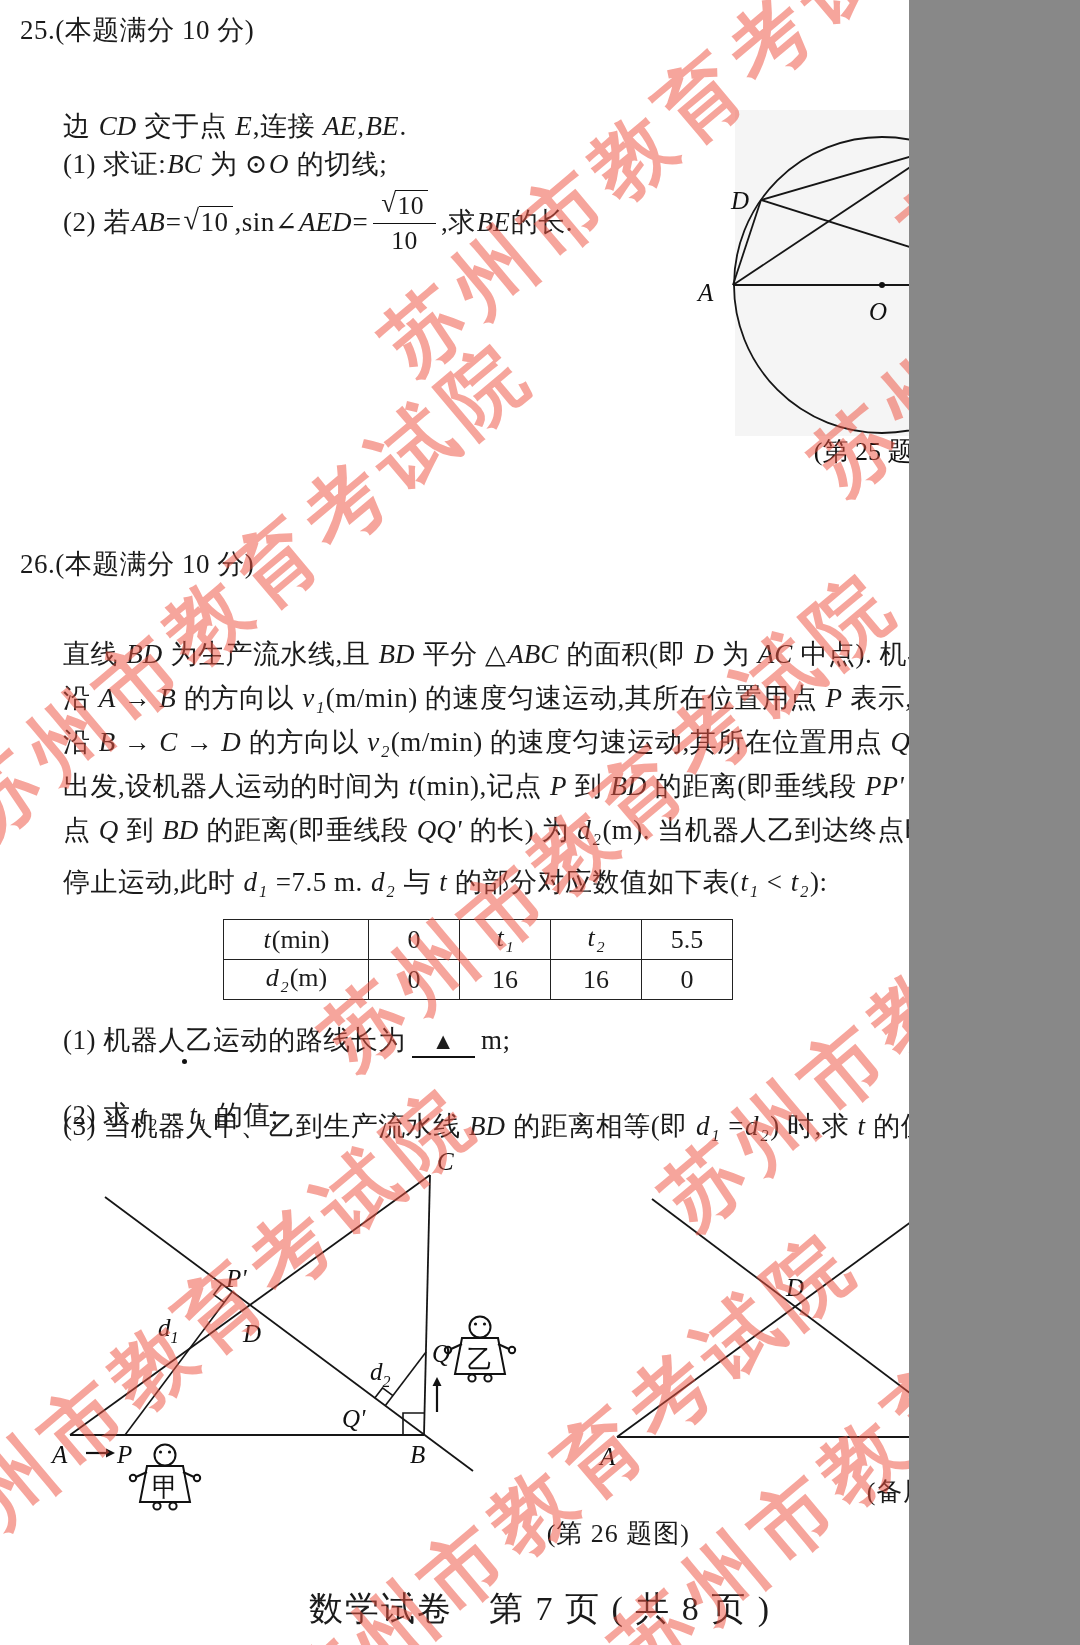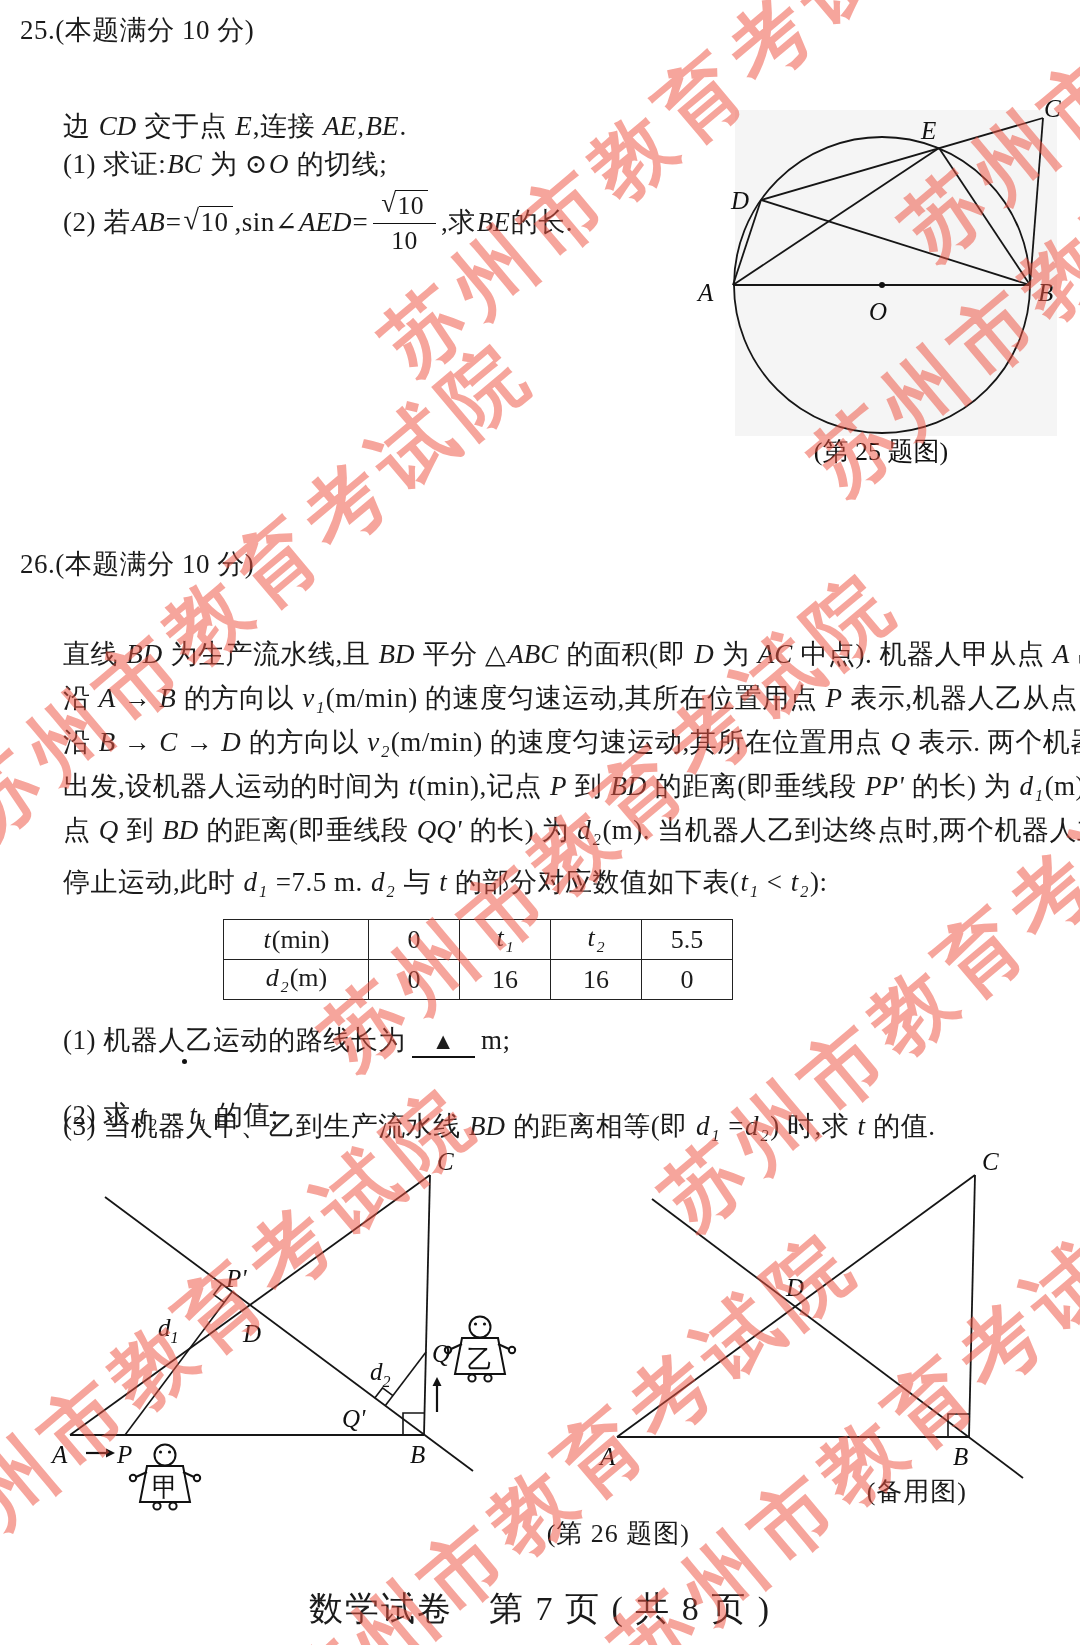--- a/index.html
+++ b/index.html
@@ -1,17 +1,17 @@
 <!DOCTYPE html>
 <html><head>
 <meta charset="utf-8">
 <style>
   html,body{margin:0;padding:0;background:#888;}
   #page{
-    position:relative; width:1080px; height:1645px; background:#ffffff;
+    position:relative; width:909px; height:1645px; background:#ffffff;
     overflow:hidden; font-family:"Liberation Serif","DejaVu Serif",serif;
     color:#1b1b1b;
   }
   .tline{
     position:absolute; white-space:nowrap; font-size:27px; letter-spacing:.5px;
     line-height:1.2;
   }
   .tline.flexline{display:flex; align-items:center; height:64px;}
   .sg-i{font-style:italic; letter-spacing:0; padding:0 1px;}
   .sg-sub{font-style:italic; font-size:.6em; vertical-align:-0.35em; padding:0 1px;}

